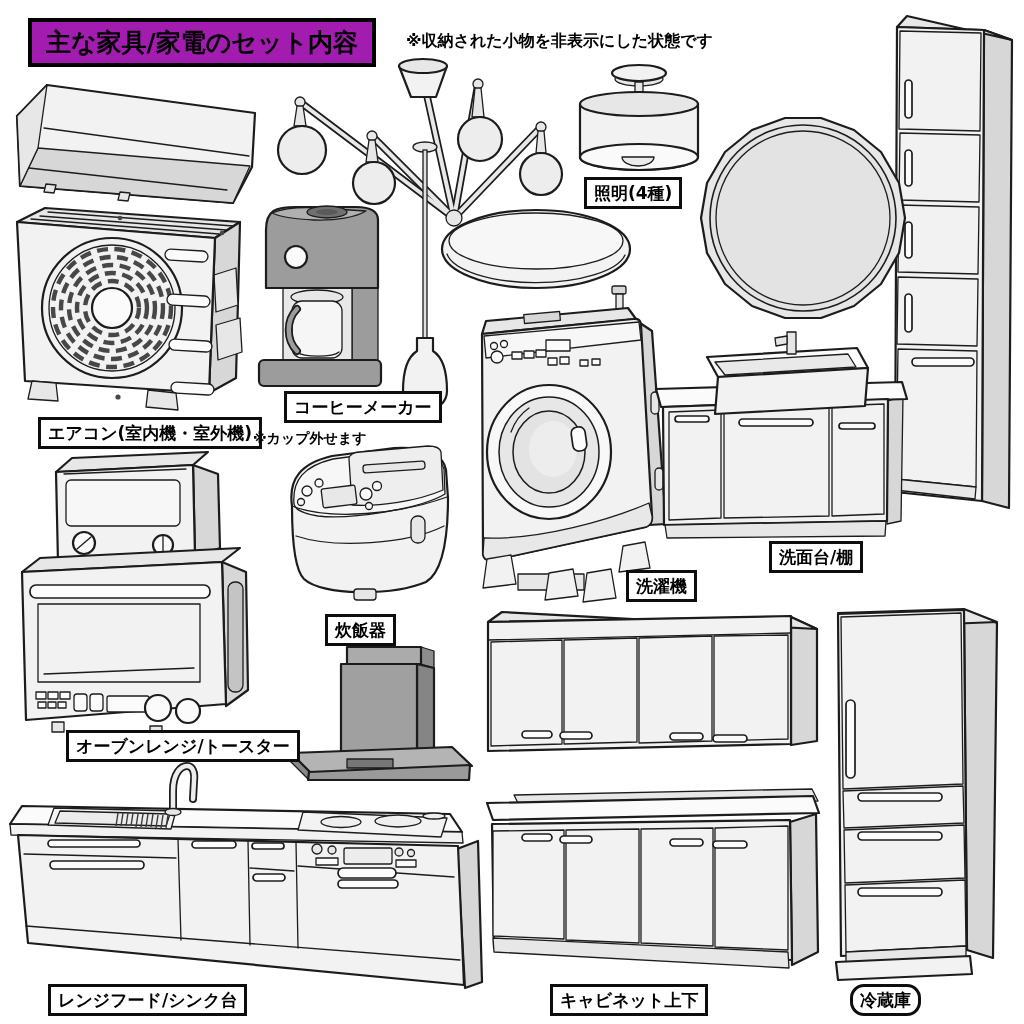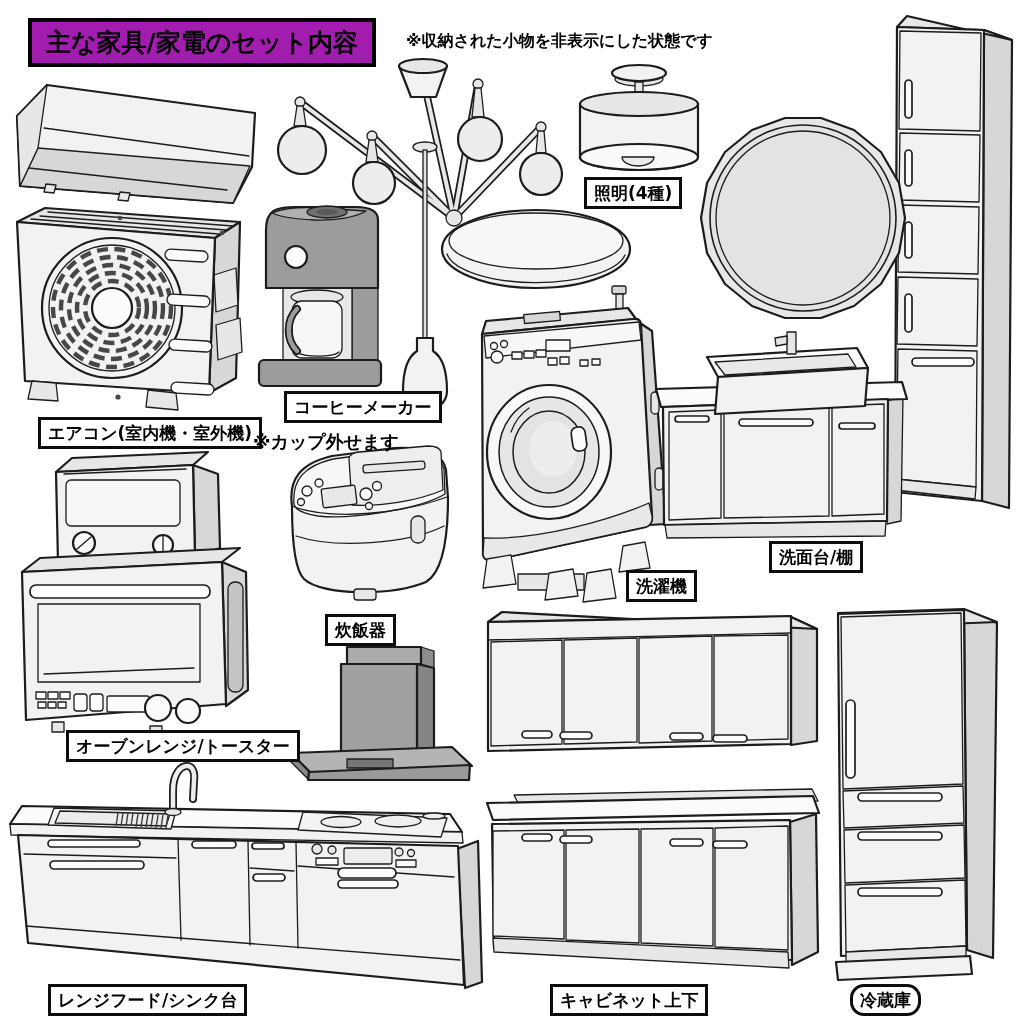--- a/index.html
+++ b/index.html
@@ -16,21 +16,21 @@
   .grill{fill:none;stroke:#474747;stroke-width:4.4;stroke-dasharray:11 6.5;}
   .tube-o{stroke:#1c1c1c;stroke-width:7.5;stroke-linecap:round;}
   .tube-i{stroke:#e8e8e8;stroke-width:4;stroke-linecap:round;}
 
   
   .lbl{position:absolute;background:#fff;border:3px solid #0d0d0d;padding:2px 7px;
        font-weight:bold;font-size:17px;line-height:1.3;white-space:nowrap;}
   .title-box{position:absolute;left:28px;top:18px;background:#a21caf;border:4px solid #000;
        padding:5px 14px;font-weight:bold;font-size:25px;line-height:1.25;white-space:nowrap;}
   .top-note{position:absolute;left:406px;top:31px;font-weight:bold;font-size:16px;white-space:nowrap;}
-  .sub-note{position:absolute;left:253px;top:430px;font-weight:bold;font-size:18px;white-space:nowrap;}
+  .sub-note{position:absolute;left:253px;top:430px;font-weight:bold;font-size:14px;white-space:nowrap;}
 </style>
 </head>
 <body>
 
 <div class="canvas">
 
 <svg width="1024" height="1024" viewBox="0 0 1024 1024">
 
   <g>
     <polygon class="f3 ol" points="984,30 1012,40 1009,508 982,501"></polygon>

